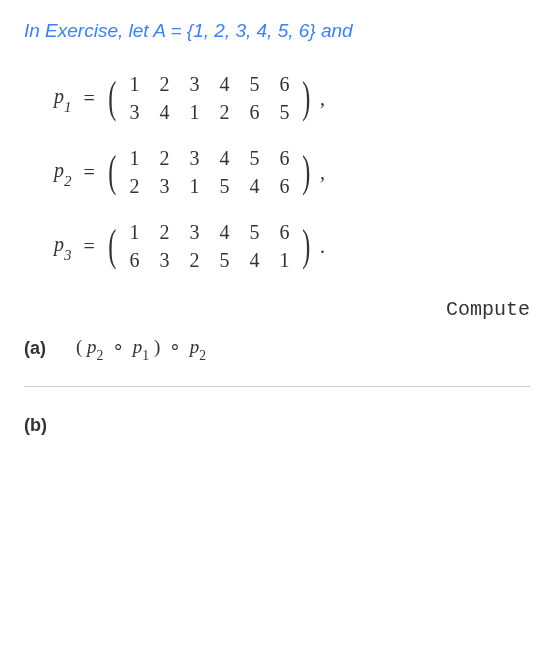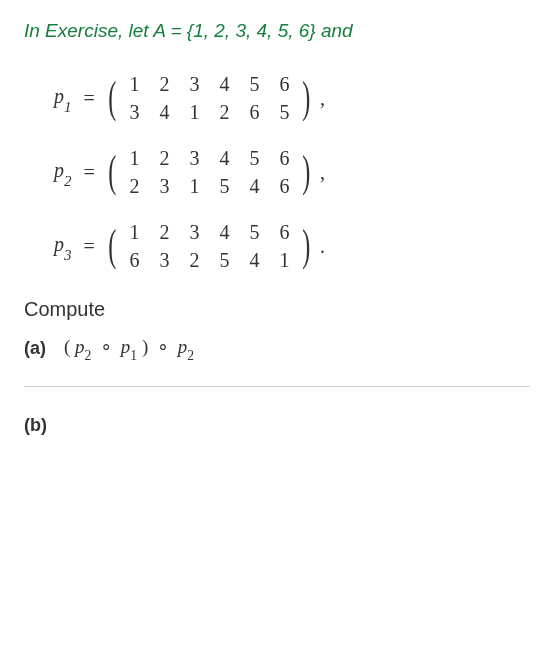--- a/index.html
+++ b/index.html
@@ -9,21 +9,21 @@
     font-size: 18px;
     color: #333;
     width: 554px;
     box-sizing: border-box;
     background: #fff;
   }
   .intro {
     font-style: italic;
     font-family: Arial, Helvetica, sans-serif;
     font-size: 19px;
-    color: #15803d;
+    color: #3b82f6;
     margin-bottom: 28px;
   }
   .perm-block {
     margin: 5px 0 18px 30px;
     display: flex;
     align-items: center;
     font-family: 'Times New Roman', serif;
     font-size: 20px;
   }
   .pname {
@@ -60,41 +60,43 @@
   .cell {
     width: 30px;
     text-align: center;
     line-height: 1.4;
   }
   .trail {
     margin-left: 6px;
     font-size: 20px;
   }
   .compute {
-    font-family: Liberation Sans, sans-serif;
+    font-family: Liberation Mono, monospace;
     font-size: 20px;
     color: #333;
     margin-top: 24px;
     margin-bottom: 14px;
+    text-align: right;
   }
   .part {
     display: flex;
     align-items: center;
     font-family: 'Times New Roman', serif;
     font-size: 19px;
     margin: 6px 0 20px 0;
   }
   .part-label {
     font-family: Arial, Helvetica, sans-serif;
     font-weight: bold;
     font-size: 18px;
     margin-right: 18px;
   }
   .expr {
     font-style: italic;
+    margin-left: 12px;
   }
   .expr .sub2 {
     font-size: 0.72em;
     font-style: normal;
     vertical-align: sub;
     position: relative;
     top: 2px;
   }
   .expr .sup {
     font-size: 0.72em;

